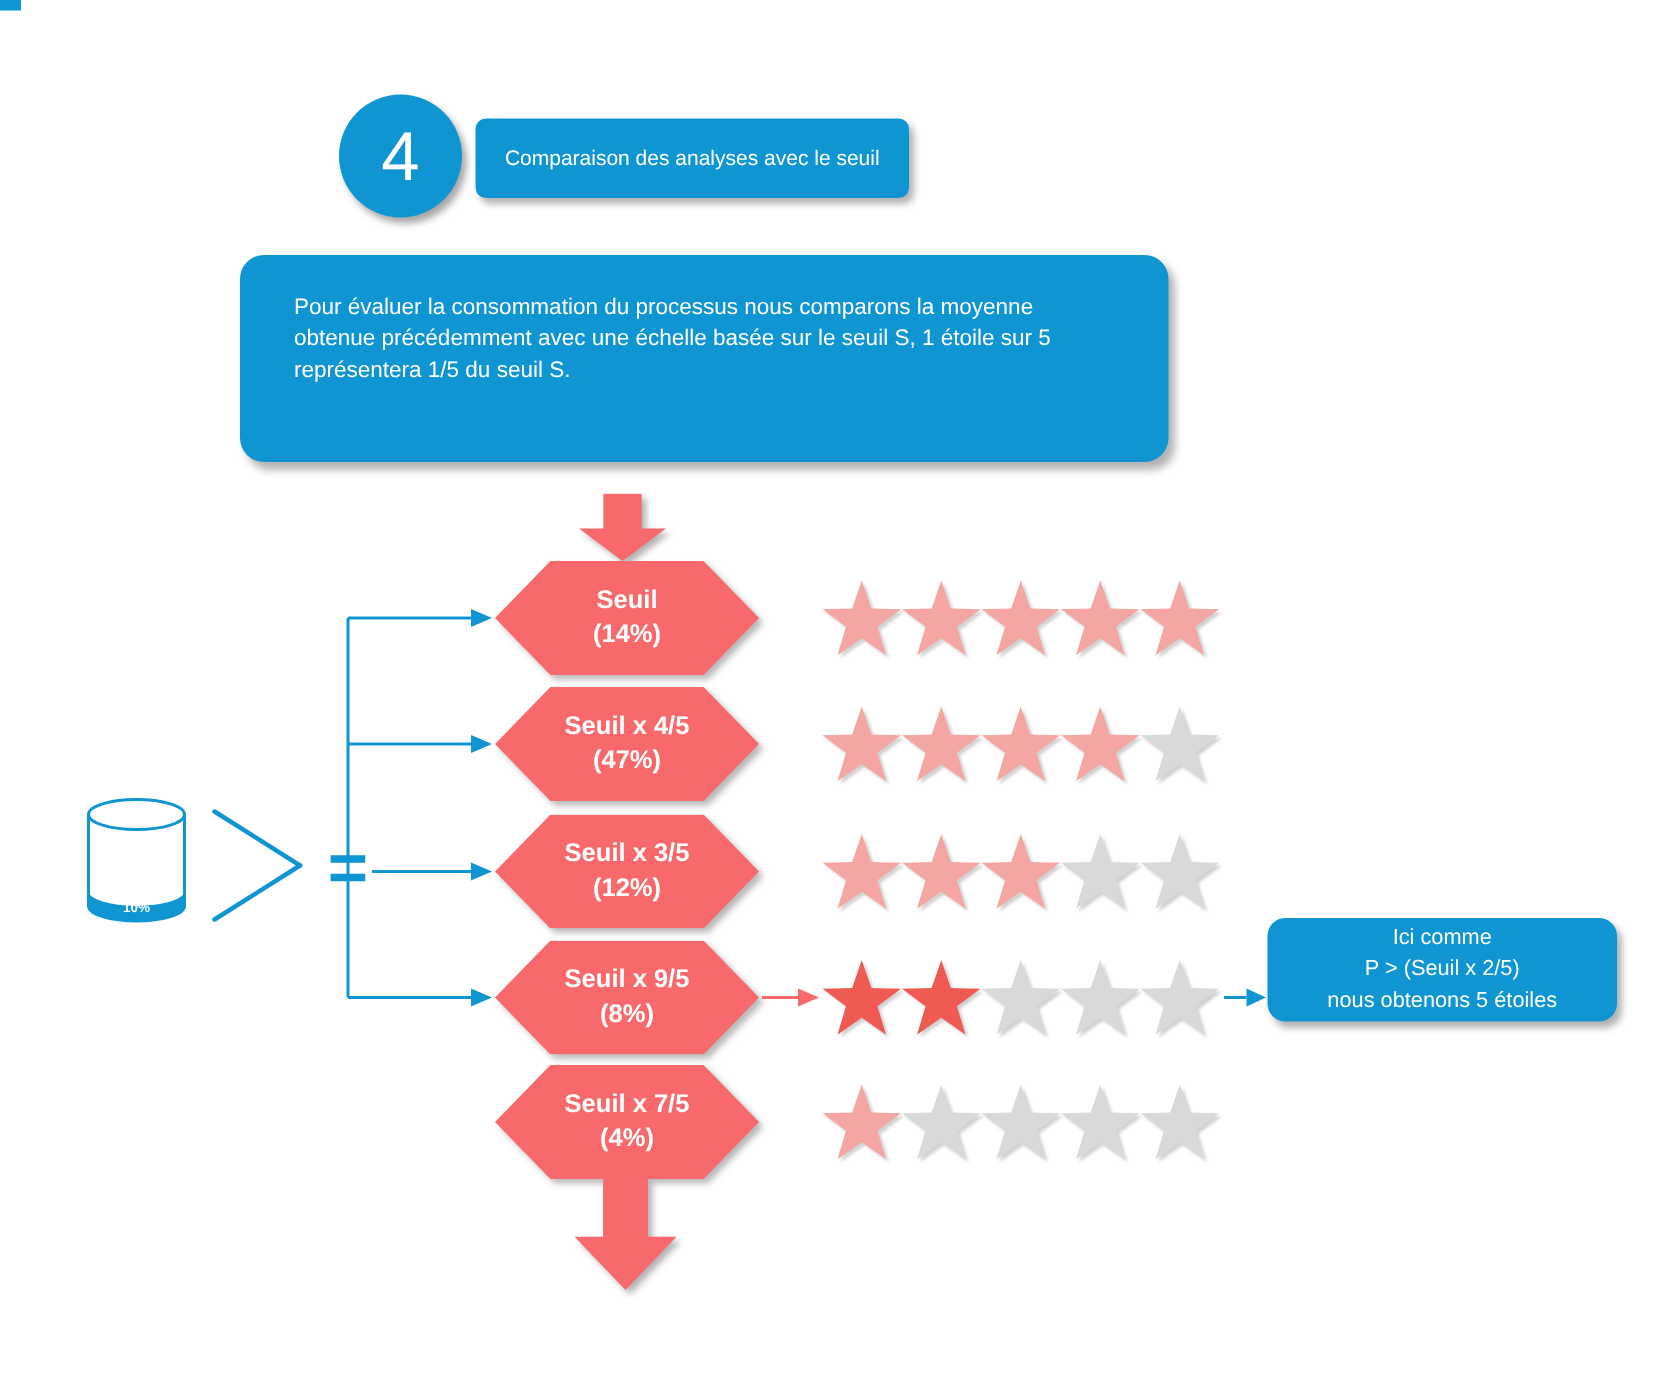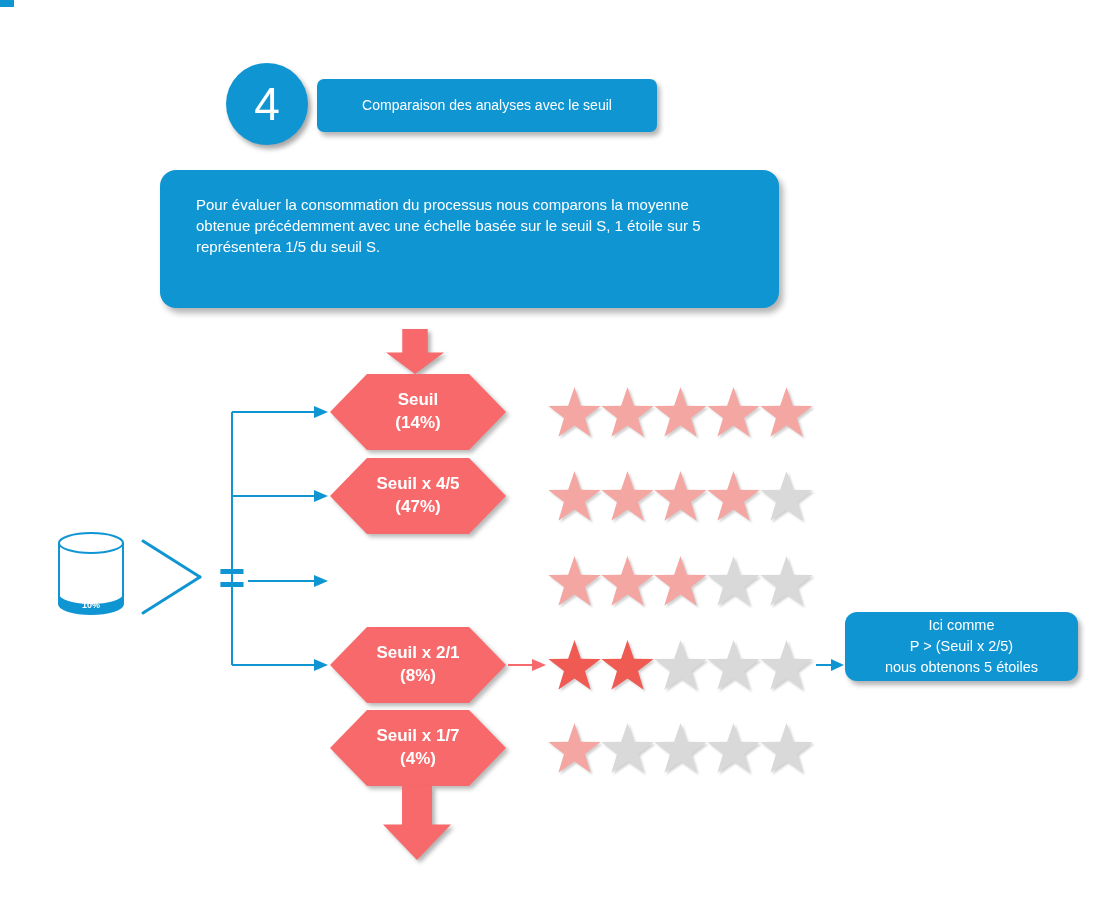--- a/index.html
+++ b/index.html
@@ -14,21 +14,21 @@
     position:relative;width:1103px;height:917px;background:#ffffff;
     font-family:"Liberation Sans",sans-serif;overflow:hidden;
   }
   .corner-mark{position:absolute;left:0;top:0;width:14px;height:7px;background:var(--blue);}
   .step-circle{
     position:absolute;left:226px;top:63px;width:82px;height:82px;border-radius:50%;
     background:var(--blue);color:#fff;display:flex;align-items:center;justify-content:center;
     font-size:46px;box-shadow:3px 4px 5px rgba(0,0,0,.35);
   }
   .title-box{
-    position:absolute;left:317px;top:79px;width:340px;height:53px;background:var(--blue);
+    position:absolute;left:317px;top:79px;width:289px;height:53px;background:var(--blue);
     border-radius:7px;color:#fff;display:flex;align-items:center;justify-content:center;
     text-align:center;font-size:14px;line-height:1.3;padding:0 18px;box-sizing:border-box;
     box-shadow:3px 4px 5px rgba(0,0,0,.3);
   }
   .description-box{
     position:absolute;left:160px;top:170px;width:619px;height:138px;background:var(--blue);
     border-radius:16px;color:#fff;font-size:15px;line-height:1.4;
     padding:24px 36px;box-sizing:border-box;box-shadow:4px 5px 6px rgba(0,0,0,.3);
   }
   .description-box p{margin:0;}
@@ -96,29 +96,35 @@
       <div>Seuil</div>
       <div>(14%)</div>
     </div>
   </div>
   <div class="hexagon-wrap" style="top:458px;">
     <div class="hexagon">
       <div>Seuil x 4/5</div>
       <div>(47%)</div>
     </div>
   </div>
+  <div class="hexagon-wrap" style="top:543px;">
+    <div class="hexagon">
+      <div>Seuil x 3/5</div>
+      <div>(12%)</div>
+    </div>
+  </div>
   <div class="hexagon-wrap" style="top:627px;">
     <div class="hexagon">
-      <div>Seuil x 2/1</div>
+      <div>Seuil x 9/5</div>
       <div>(8%)</div>
     </div>
   </div>
   <div class="hexagon-wrap" style="top:710px;">
     <div class="hexagon">
-      <div>Seuil x 1/7</div>
+      <div>Seuil x 7/5</div>
       <div>(4%)</div>
     </div>
   </div>
 
   <div class="star-row" style="top:374px;">
       <svg viewBox="0 0 52 51" class="star">
         <polygon points="26,1 32.3,19.3 51.7,19.7 36.3,31.3 41.9,49.8 26,38.8 10.1,49.8 15.7,31.3 0.3,19.7 19.7,19.3" fill="#F4A6A2"></polygon>
       </svg>
       <svg viewBox="0 0 52 51" class="star">
         <polygon points="26,1 32.3,19.3 51.7,19.7 36.3,31.3 41.9,49.8 26,38.8 10.1,49.8 15.7,31.3 0.3,19.7 19.7,19.3" fill="#F4A6A2"></polygon>

